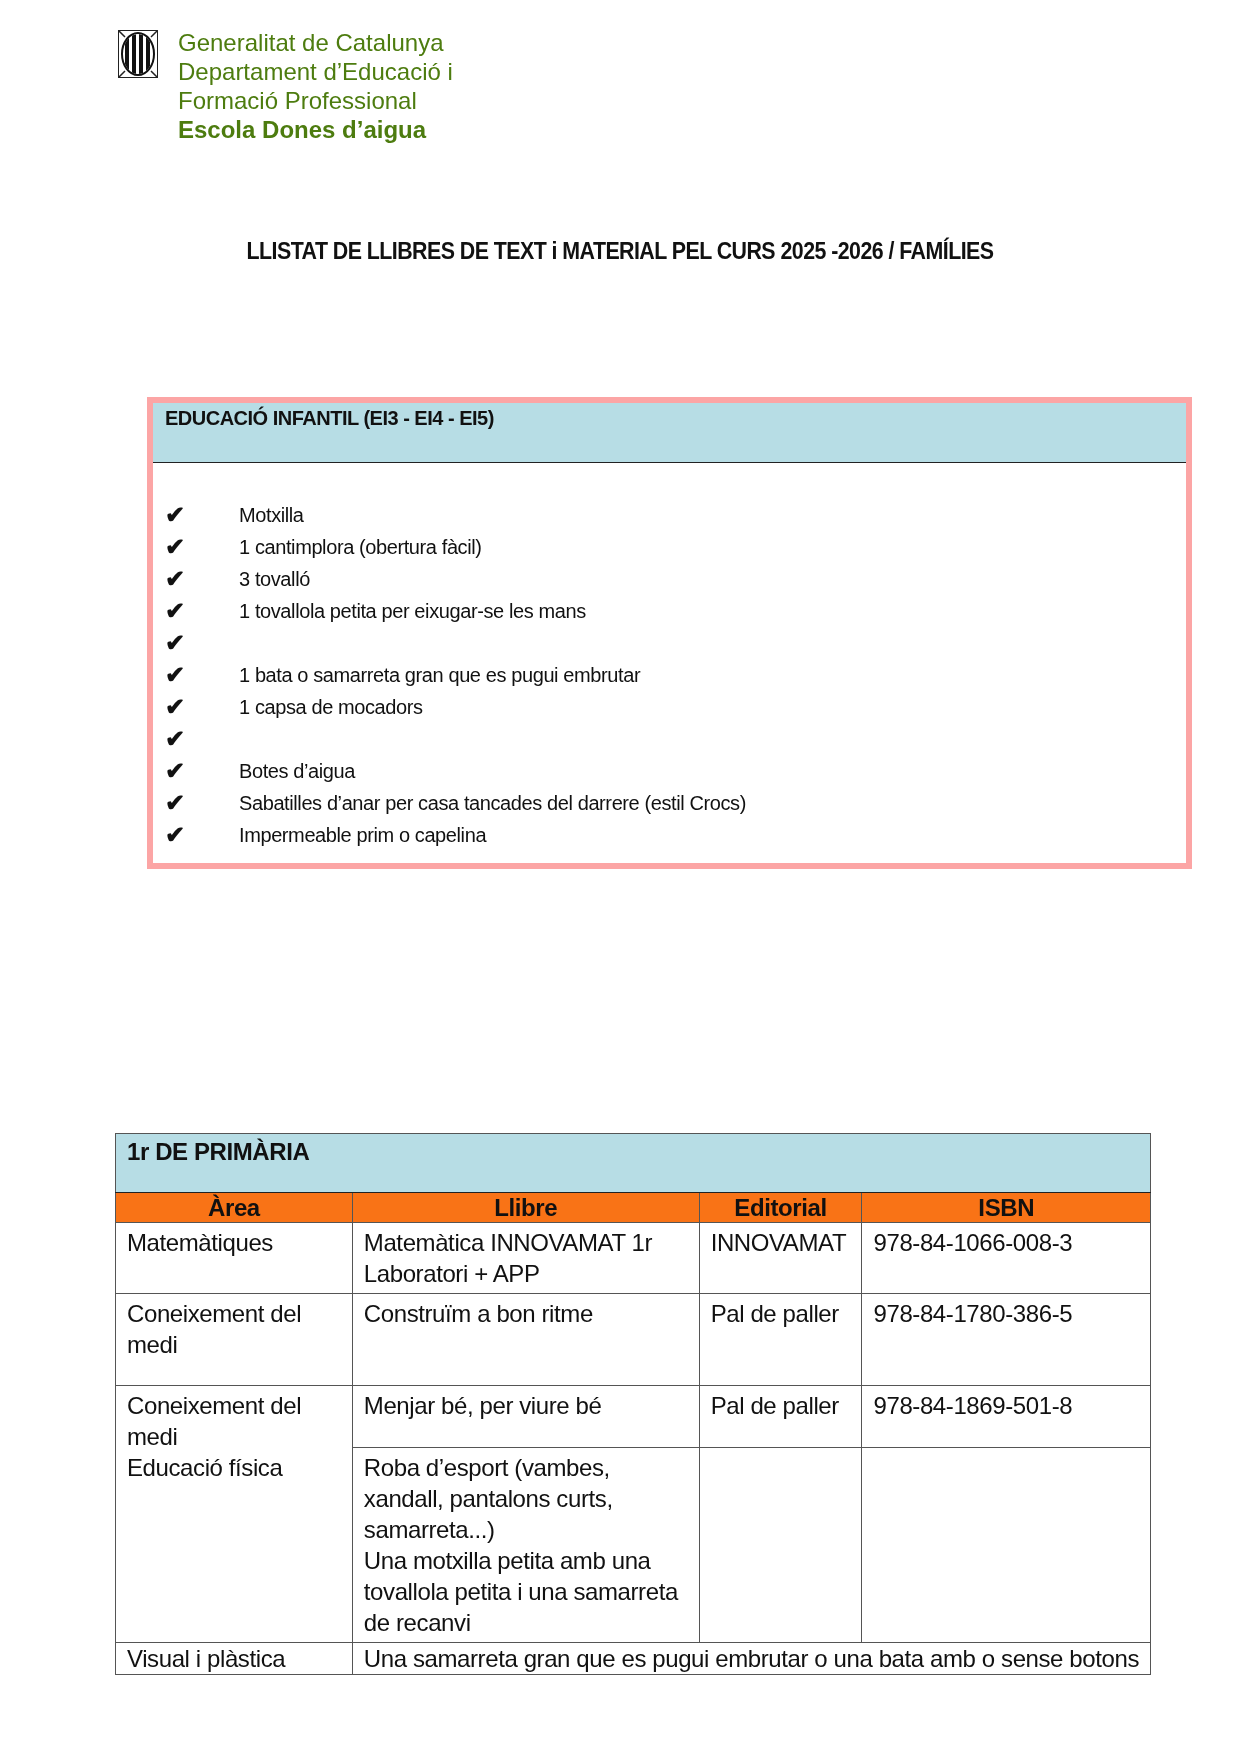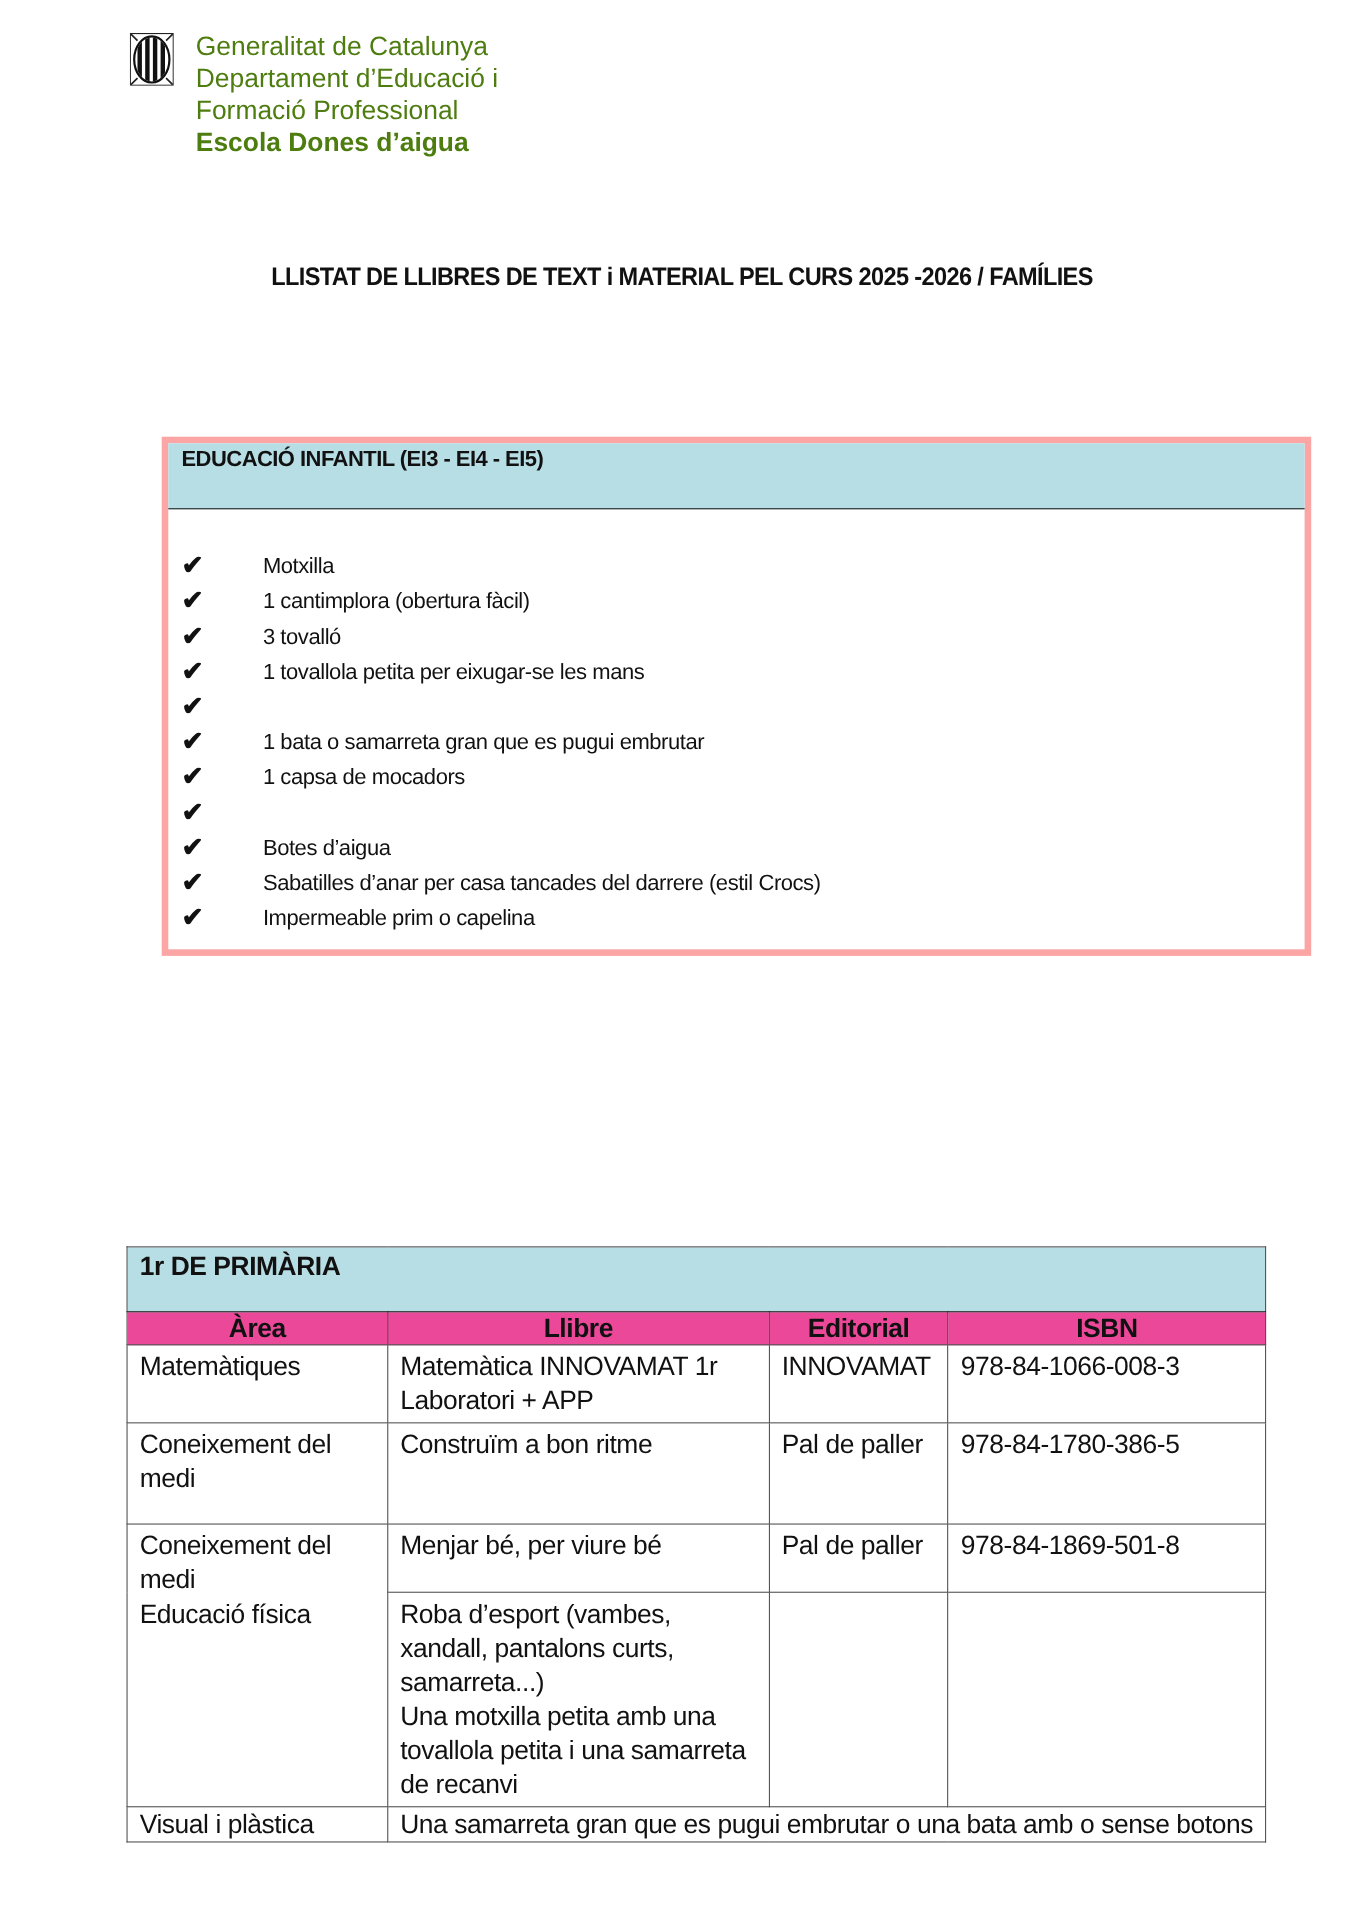--- a/index.html
+++ b/index.html
@@ -23,21 +23,21 @@
   .intro b { font-weight: bold; }
   .spacer { height: 30px; }
   .item { display: flex; height: 32px; line-height: 32px; }
   .check { width: 74px; font-size: 24px; font-weight: bold; }
 
   
   .primaria { position: absolute; left: 115px; top: 1133px; width: 1036px; border-collapse: collapse;
     font-family: "Liberation Sans", sans-serif; font-size: 24px; letter-spacing: -0.4px; }
   .primaria td, .primaria th { border: 1.5px solid #555; vertical-align: top; padding: 4px 11px; line-height: 31px; }
   .primaria .title-row td { background: #b7dde5; height: 52px; font-weight: bold; padding-top: 2px; border-bottom: 1.5px solid #222; }
-  .primaria th { background: #ec4899; font-weight: bold; text-align: center; padding: 0 8px; line-height: 29px; margin-top: 38px; }
+  .primaria th { background: #f97316; font-weight: bold; text-align: center; padding: 0 8px; line-height: 29px; margin-top: 38px; }
   .c { text-align: left; }
 </style>
 </head>
 <body>
 
 <div class="header">
   <svg class="logo" viewBox="0 0 40 48">
     <rect x="0.5" y="0.5" width="39" height="47" fill="#fff" stroke="#222" stroke-width="1"></rect>
     <path d="M1 1 L7 7 M39 1 L33 7 M1 47 L7 41 M39 47 L33 41" stroke="#222" stroke-width="1.5"></path>
     <ellipse cx="20" cy="24" rx="16" ry="21" fill="#fff" stroke="#111" stroke-width="2"></ellipse>

